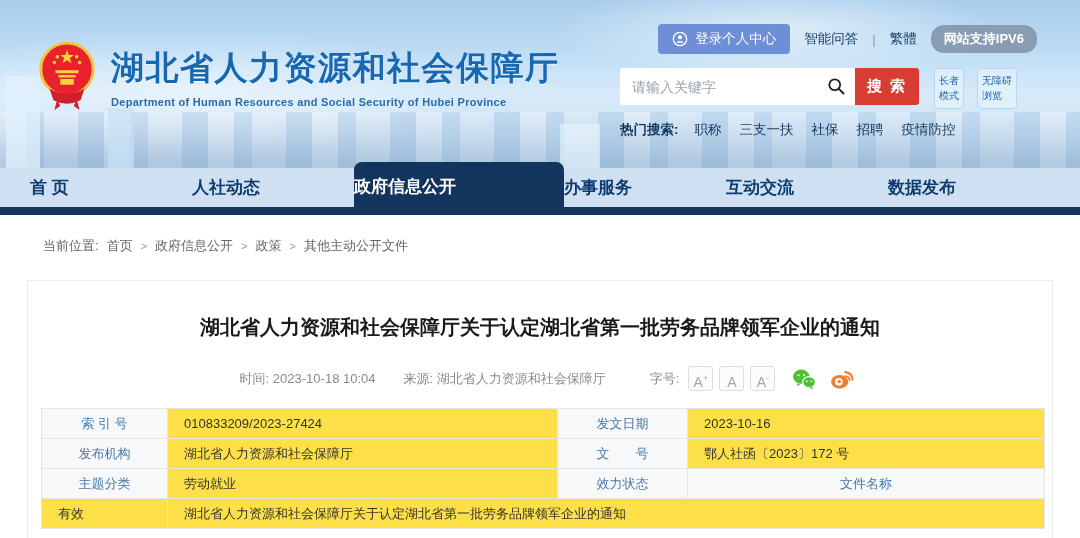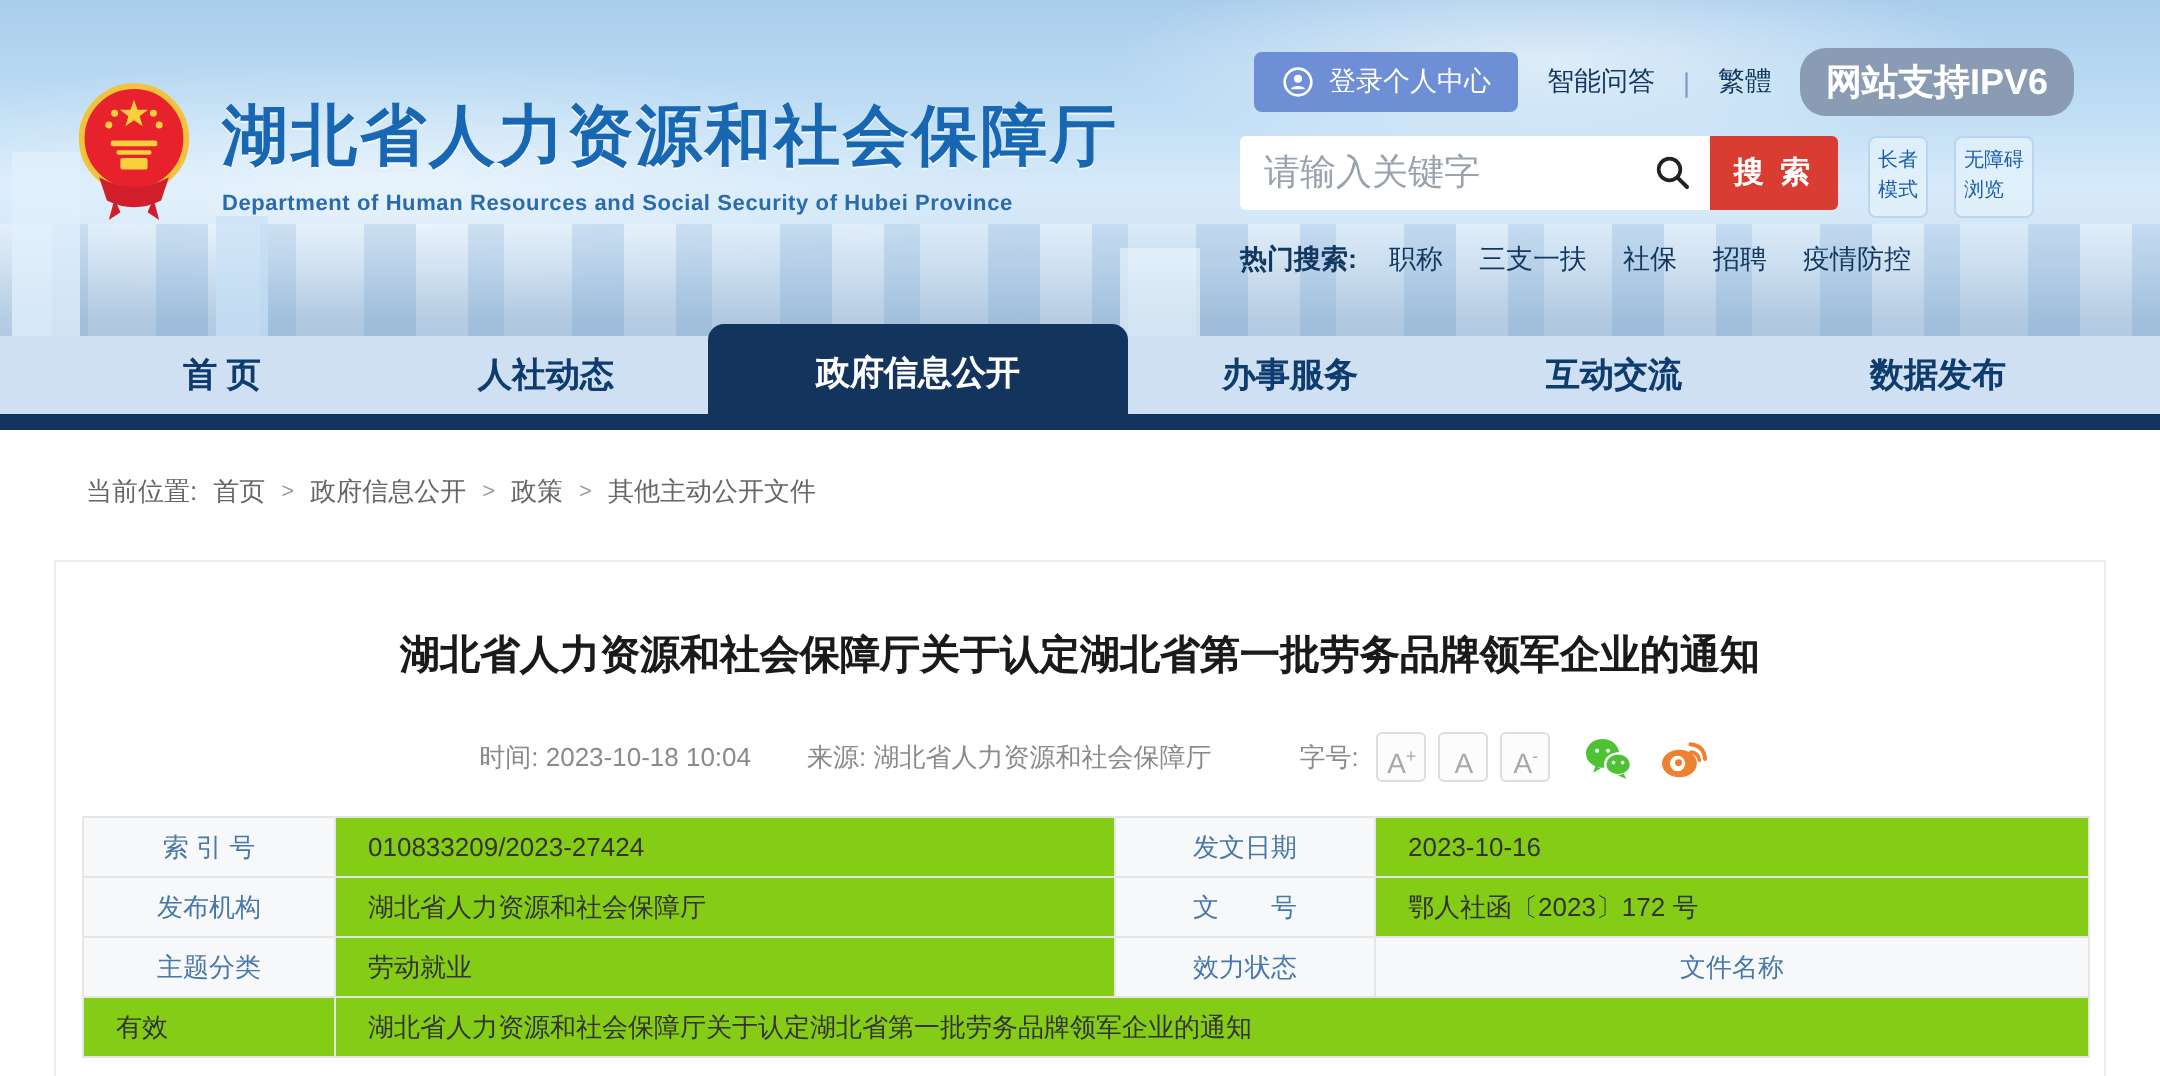--- a/index.html
+++ b/index.html
@@ -21,49 +21,49 @@
         rgba(255,255,255,.18) 44px 78px, rgba(130,170,210,.22) 78px 104px); }
   .bldg { position:absolute; bottom:0; background:rgba(225,240,252,.75); }
 
   .topbar { position:absolute; top:24px; right:43px; display:flex; align-items:center;
     gap:14px; font-size:13.5px; color:#12385f; }
   .login-btn { display:flex; align-items:center; gap:7px; background:#6e8fd6; color:#fff;
     border:none; border-radius:4px; padding:6px 14px; font-size:13.5px; cursor:pointer; }
   .topbar .sep { color:#7e9cc0; }
   .top-link { cursor:pointer; }
   .ipv6-pill { background:#8a9cb3; color:#fff; border:none; border-radius:13px;
-    padding:5px 13px; font-size:18px; font-weight:bold; cursor:pointer; }
+    padding:5px 13px; font-size:13px; font-weight:bold; cursor:pointer; }
 
   .brand { position:absolute; left:36px; top:40px; display:flex; align-items:center; }
   .emblem { width:62px; height:74px; flex:0 0 auto; }
   .brand-text { margin-left:13px; }
   .brand-cn { font-size:33px; font-weight:800; color:#1767b3; letter-spacing:1.5px;
     text-shadow:0 1px 0 rgba(255,255,255,.7); }
   .brand-en { font-size:11px; font-weight:bold; color:#2a6cab; margin-top:5px; letter-spacing:.3px; }
 
   .search-area { position:absolute; left:620px; top:68px; display:flex; align-items:flex-start; }
   .search-box { position:relative; width:235px; height:37px; }
   .search-box input { width:100%; height:100%; border:none; outline:none; padding:0 34px 0 12px;
-    font-size:18px; color:#0f172a; border-radius:3px 0 0 3px; background:#fff; }
+    font-size:14px; color:#0f172a; border-radius:3px 0 0 3px; background:#fff; }
   .search-box input::placeholder { color:#9aa3ad; }
   .mag-icon { position:absolute; right:9px; top:8px; }
   .search-btn { width:64px; height:37px; background:#d93c30; color:#fff; border:none;
     font-size:15px; font-weight:bold; border-radius:0 3px 3px 0; cursor:pointer; letter-spacing:2px; }
   .mini-btn { margin-left:15px; background:rgba(226,241,252,.85); border:1px solid #b9d6ee;
     color:#1b5fa8; font-size:10px; border-radius:4px; padding:5px 4px; line-height:1.45;
     text-align:left; cursor:pointer; }
   .hot-row { position:absolute; left:620px; top:121px; display:flex; align-items:center;
     font-size:13.5px; color:#12385f; }
   .hot-label { font-weight:bold; margin-right:16px; }
   .hot-link { margin-right:18px; cursor:pointer; }
 
   
   .nav { background:#cfe0f2; height:39px; position:relative; }
   .nav-inner { max-width:1020px; margin:0 auto; display:flex; height:39px; }
-  .nav-item { flex:1; text-align:center; line-height:39px; font-size:17px; font-weight:bold;
+  .nav-item { flex:1; line-height:39px; font-size:17px; font-weight:bold;
     color:#0f3c6e; cursor:pointer; white-space:nowrap; }
   .nav-item.active { flex:0 0 210px; background:#13345c; color:#fff; height:53px;
     line-height:50px; margin-top:-6px; border-radius:8px 8px 0 0; position:relative; z-index:2; }
   .nav-strip { height:8px; background:#13345c; }
 
   
   .breadcrumb { margin:22px 0 0 43px; font-size:13px; color:#666;
     display:flex; align-items:center; gap:8px; }
   .crumb-link { cursor:pointer; }
   .crumb-sep { color:#999; font-size:11px; }
@@ -80,21 +80,21 @@
     line-height:23px; margin:0 3px; cursor:pointer; vertical-align:middle; }
   .fontsize-btn sup { font-size:9px; }
   .share-icon { margin-left:14px; cursor:pointer; display:inline-flex; vertical-align:middle; }
 
   .doc-table { margin:17px auto 0; width:1004px;
     display:grid; grid-template-columns:126px 390px 130px 1fr;
     border-top:1px solid #e5e5e5; border-left:1px solid #e5e5e5; font-size:13px; }
   .cell { height:30px; line-height:29px; border-right:1px solid #e5e5e5;
     border-bottom:1px solid #e5e5e5; white-space:nowrap; overflow:hidden; }
   .cell.label { background:#f7f8f9; color:#4878a9; text-align:center; }
-  .cell.value { color:#333; padding-left:16px; background:#84cc16; }
+  .cell.value { color:#333; padding-left:16px; background:#fde047; }
   .cell.span3 { grid-column:2 / 5; }
 </style>
 </head>
 <body>
 
 <div class="header">
   <div class="skyline"></div>
   <div class="bldg" style="left:6px; width:34px; height:92px;"></div>
   <div class="bldg" style="left:108px; width:26px; height:60px; background:rgba(200,225,246,.7);"></div>
   <div class="bldg" style="left:560px; width:40px; height:44px; background:rgba(235,246,253,.6);"></div>

